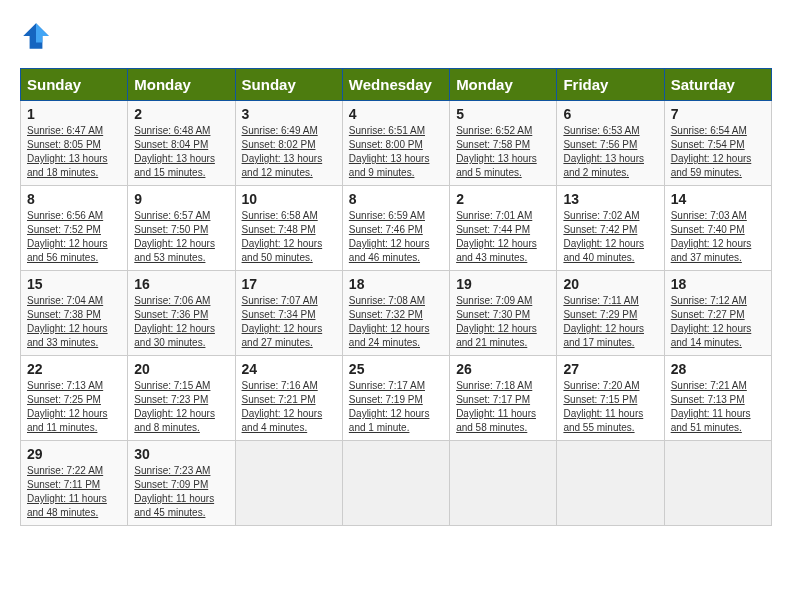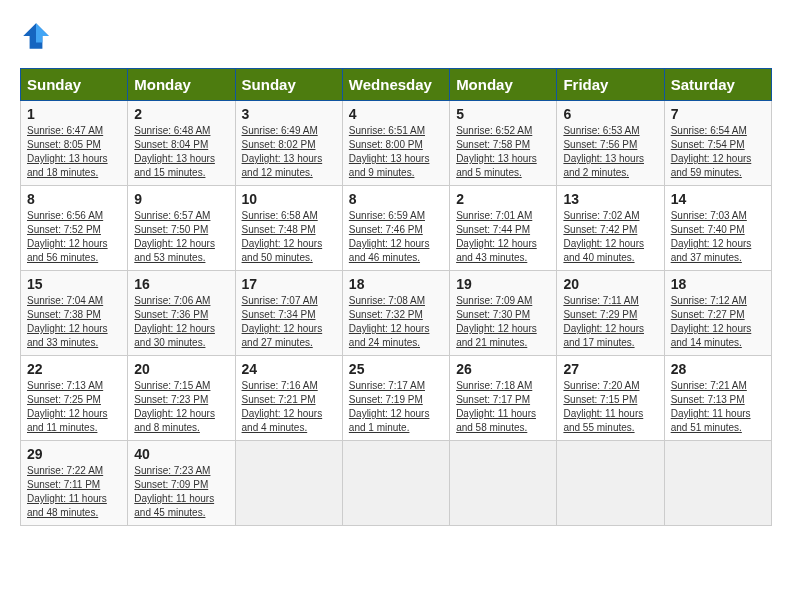--- a/index.html
+++ b/index.html
@@ -240,21 +240,21 @@
           <span class="day-number">28</span>
           <div class="day-info">Sunrise: 7:21 AM<br>Sunset: 7:13 PM<br>Daylight: 11 hours and 51 minutes.</div>
         </td>
       </tr>
       <tr>
         <td>
           <span class="day-number">29</span>
           <div class="day-info">Sunrise: 7:22 AM<br>Sunset: 7:11 PM<br>Daylight: 11 hours and 48 minutes.</div>
         </td>
         <td>
-          <span class="day-number">40</span>
+          <span class="day-number">30</span>
           <div class="day-info">Sunrise: 7:23 AM<br>Sunset: 7:09 PM<br>Daylight: 11 hours and 45 minutes.</div>
         </td>
         <td class="empty-cell"></td>
         <td class="empty-cell"></td>
         <td class="empty-cell"></td>
         <td class="empty-cell"></td>
         <td class="empty-cell"></td>
       </tr>
     </tbody>
 </table>

